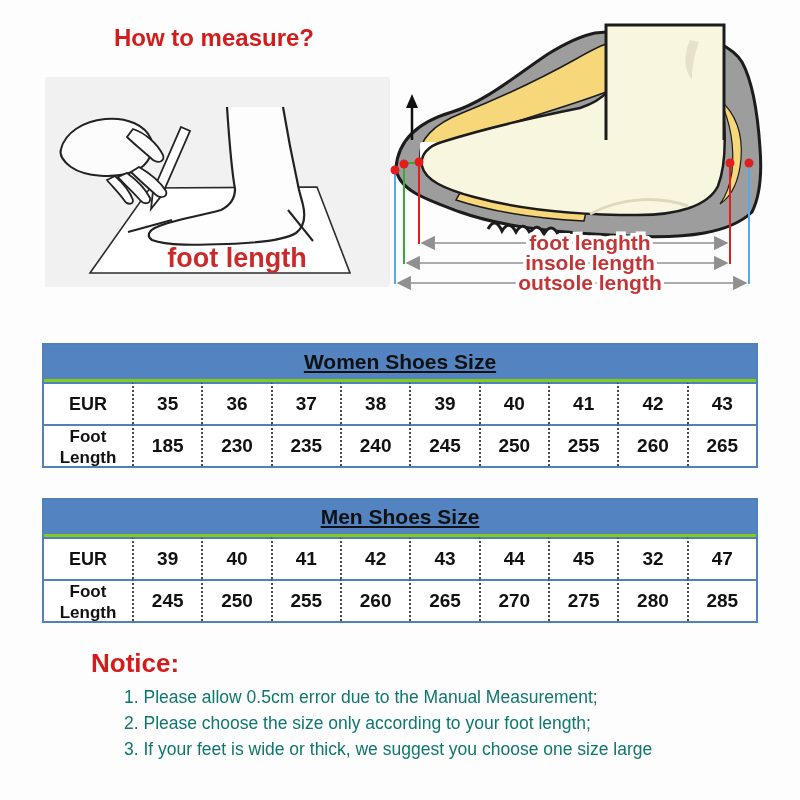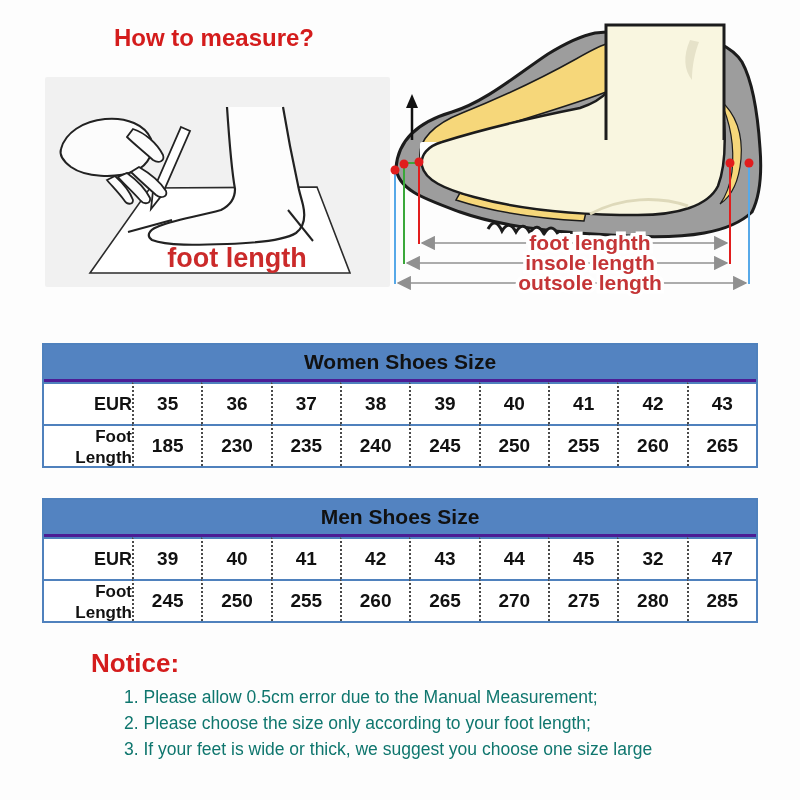--- a/index.html
+++ b/index.html
@@ -27,30 +27,30 @@
   .dim{stroke:#909090;stroke-width:1.6;}
   .mred{stroke:#e11d1d;stroke-width:2;}
   .mgreen{stroke:#3aa83a;stroke-width:2;}
   .mblue{stroke:#57a9e8;stroke-width:2;}
   .size-table{
     position:absolute;left:42px;width:716px;table-layout:fixed;
     border-collapse:separate;border-spacing:0;border:2px solid #4f81bd;background:#fff;
   }
   .size-table col.c0{width:88px;}
   .size-table th.banner{
-    background:#5383c1;height:34px;border-bottom:3px solid #4c1d95;
-    font-size:21px;font-weight:bold;color:#111;text-align:center;padding:0;
+    background:#5383c1;height:34px;border-bottom:3px solid #84cc16;
+    font-size:21px;font-weight:bold;color:#111;text-align:center;padding:0;text-decoration:underline;
   }
   .size-table td{
     border-top:2px solid #4f81bd;border-left:2px dotted #4a4a4a;
     text-align:center;vertical-align:middle;font-weight:bold;font-size:19px;
     color:#111;height:40px;padding:0;
   }
   .size-table td:first-child{border-left:none;}
-  .size-table td.rowhead{font-size:18px;text-align:right;}
+  .size-table td.rowhead{font-size:18px;}
   .rh2{height:40px;overflow:hidden;line-height:21px;font-size:17px;font-weight:bold;}
   .rh2 span{display:block;}
   .women-table{top:343px;}
   .men-table{top:498px;}
   .notice-heading{
     position:absolute;left:44px;top:648px;font-size:26px;font-weight:bold;color:#d41c1c;margin-left:47px;
   }
   .notice-items{
     position:absolute;left:124px;top:684px;font-size:17.5px;color:#0f766e;line-height:26px;
   }

